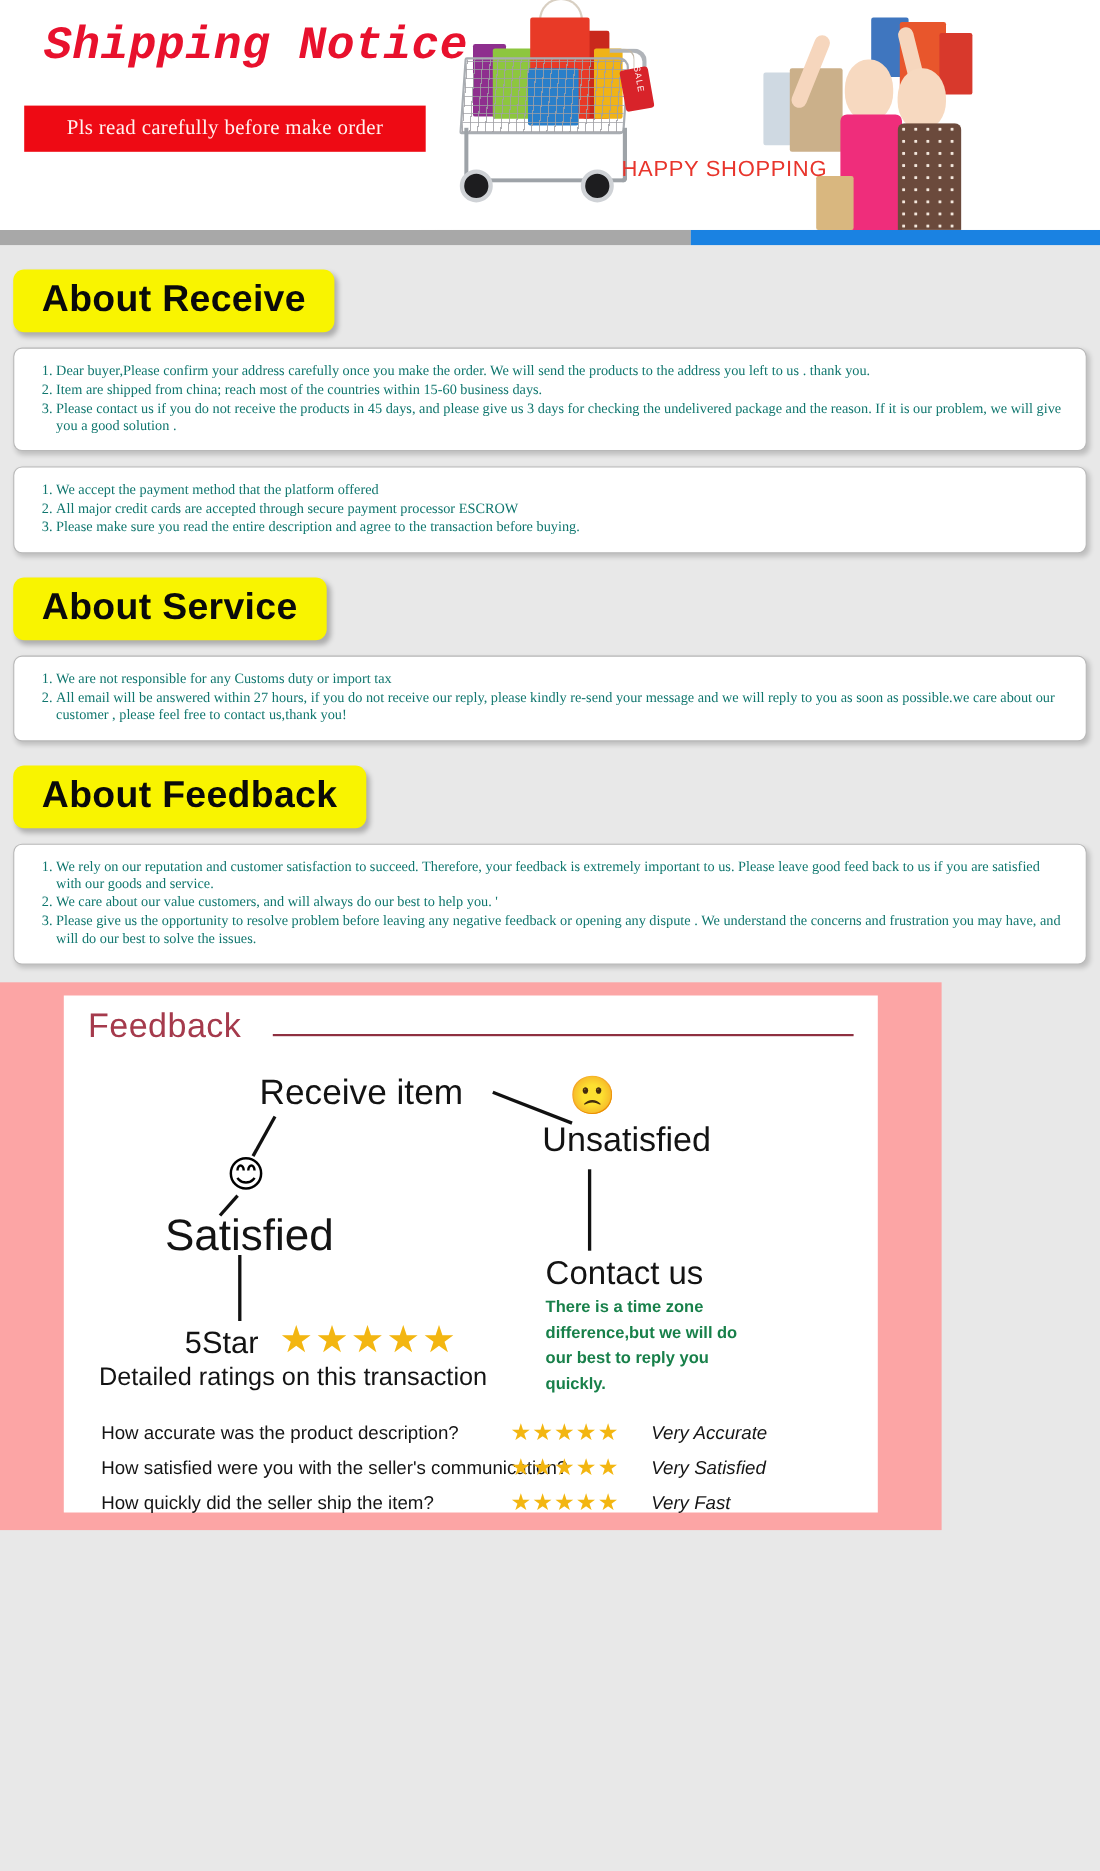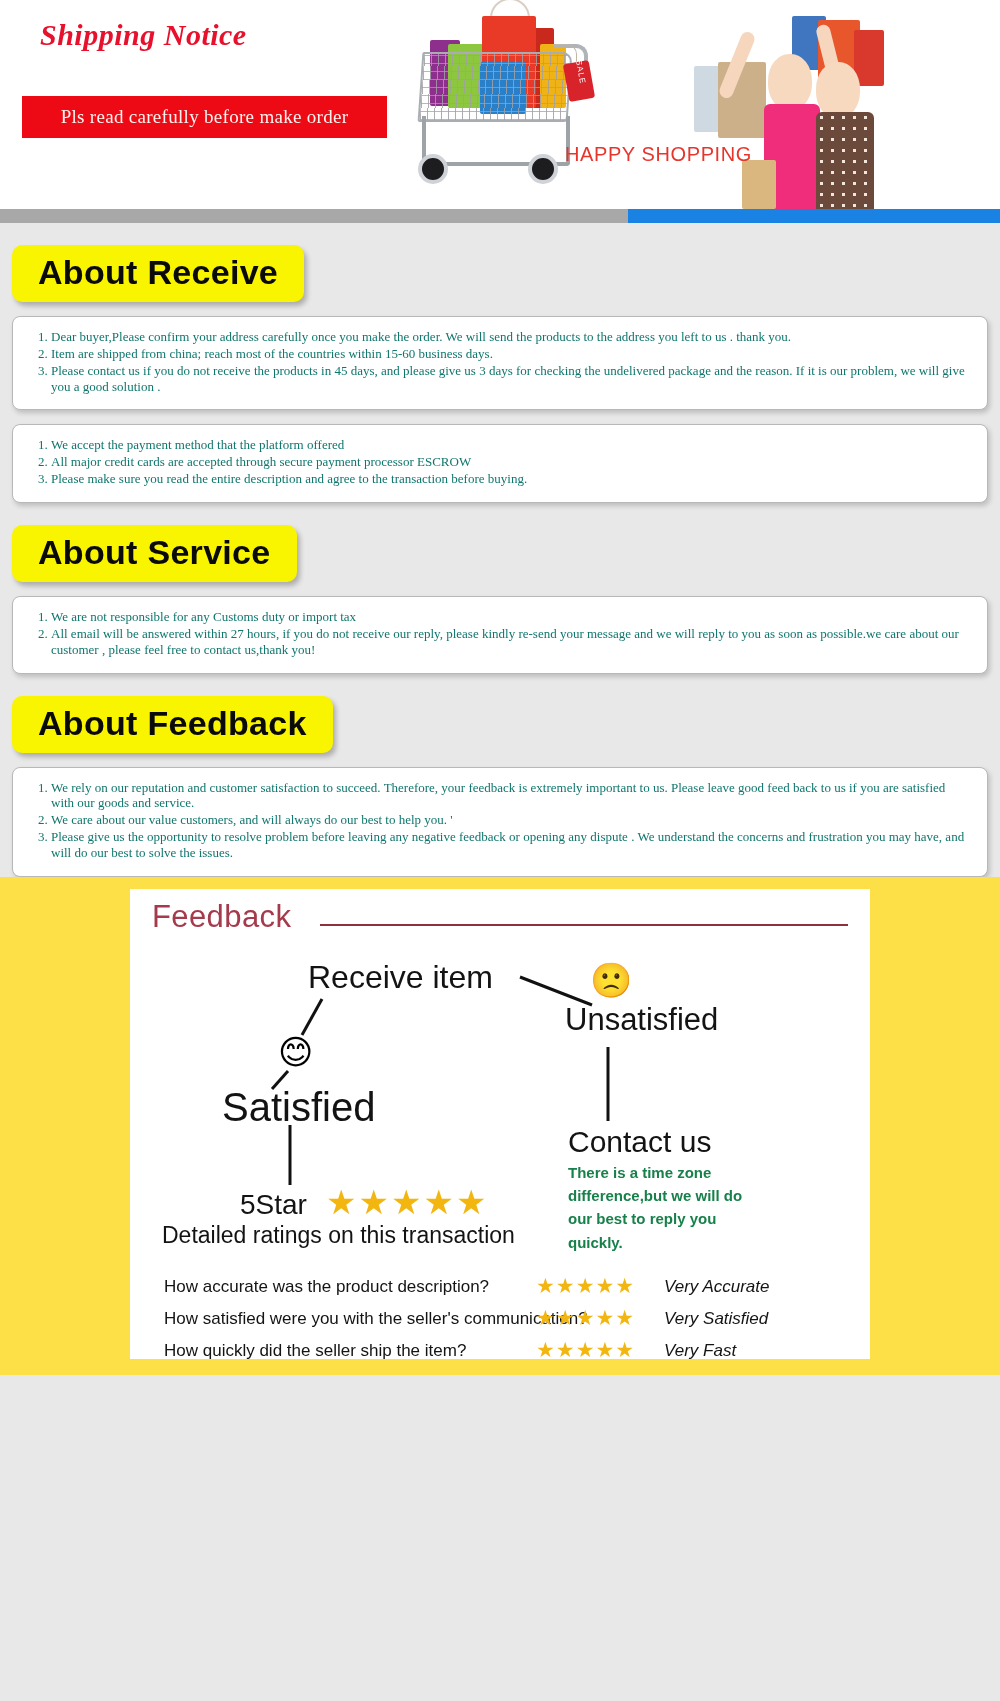--- a/index.html
+++ b/index.html
@@ -24,24 +24,24 @@
     position: relative;
     width: 1000px;
     height: 209px;
     background: #ffffff;
     overflow: hidden;
   }
   .header-title {
     position: absolute;
     left: 40px;
     top: 18px;
-    font-family: Liberation Serif, serif;
+    font-family: Liberation Mono, monospace;
     font-style: italic;
     font-weight: bold;
-    font-size: 30px;
+    font-size: 42px;
     color: #e8112d;
     letter-spacing: 0.5px;
   }
   .header-subbar {
     position: absolute;
     left: 22px;
     top: 96px;
     width: 365px;
     height: 42px;
     background: #ee0a14;
@@ -211,23 +211,24 @@
     font-family:Liberation Serif, serif;
     font-size:13px;
     line-height:1.22;
     color:#0f766e;
     margin-bottom: 1px;
   }
 
   
   .fb-outer {
     position:relative;
-    width:1000px;
-    background:#fde047;
+    width:856px;
+    background:#fca5a5;
     padding: 12px 0 16px 0;
+    margin-top: 16px;
   }
   .fb-card {
     position:relative;
     margin: 0 auto;
     width: 740px;
     height: 470px;
     background:#ffffff;
   }
   .fb-title {
     position:absolute; left:22px; top:10px;

